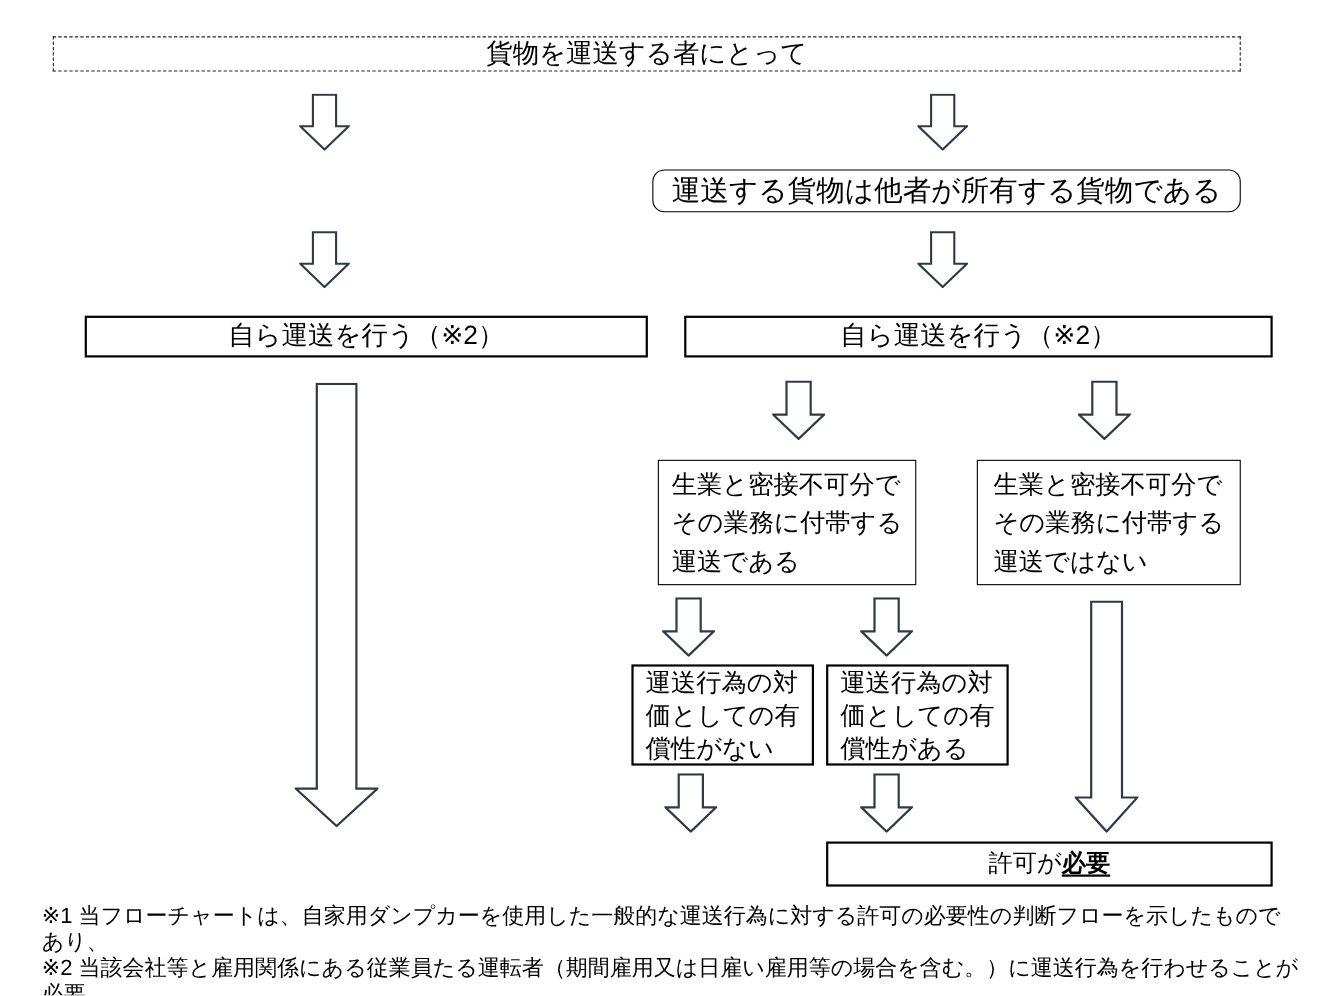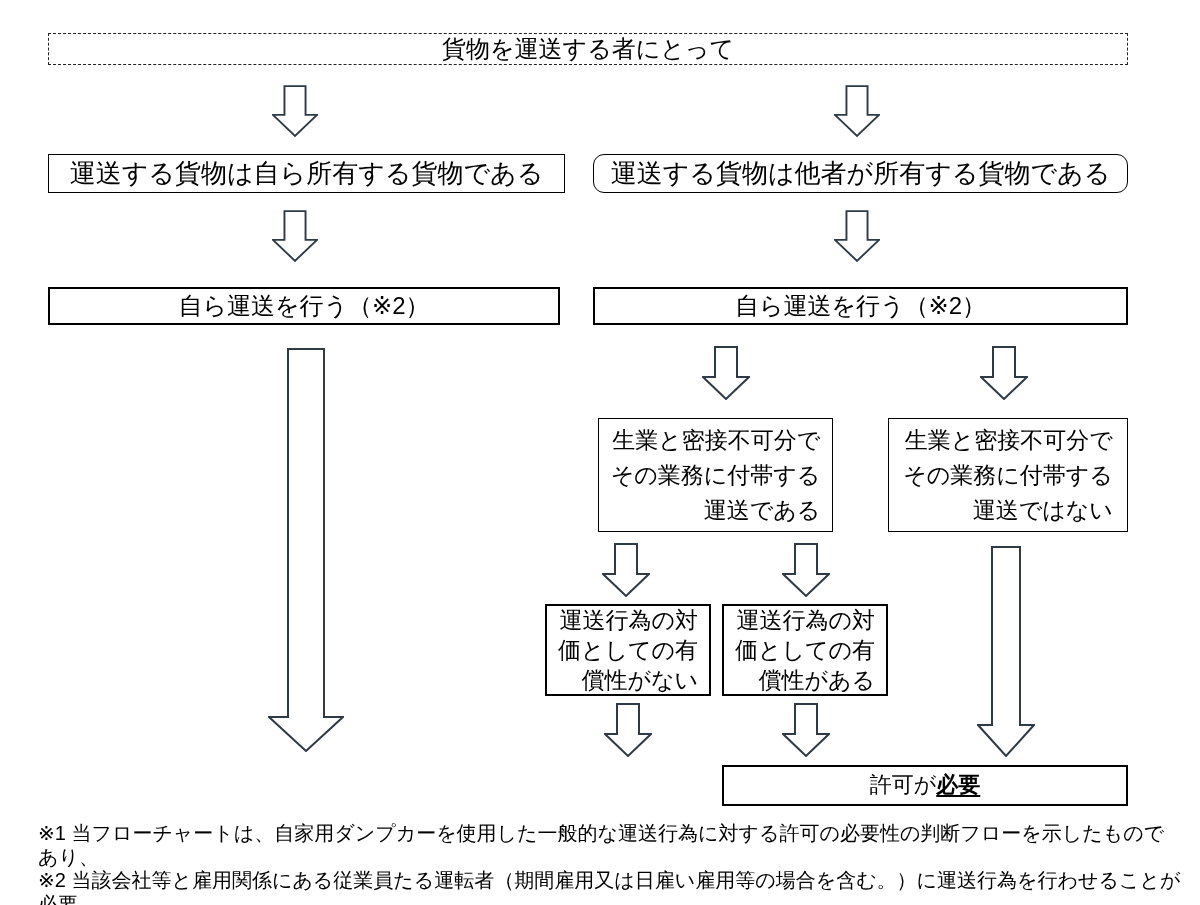--- a/index.html
+++ b/index.html
@@ -1,25 +1,25 @@
 <!DOCTYPE html>
 <html><head>
 <meta charset="utf-8">
 <style>
   html,body{margin:0;padding:0;background:#ffffff;}
   body{font-family:"Liberation Sans","DejaVu Sans",sans-serif;color:#000;}
   .canvas{position:relative;width:1200px;height:905px;background:#ffffff;overflow:hidden;}
   .fbox{
     position:absolute;box-sizing:border-box;border:1px solid #000;
-    display:flex;align-items:center;justify-content:center;text-align:right;
+    display:flex;align-items:center;justify-content:center;text-align:left;
     background:#fff;line-height:1.28;
   }
   .pre{white-space:pre-line;}
   .dashed{border:1px dashed #222;}
-  .thick{border-width:2px;}
+  .thick{border-width:2px;margin-left:29px;}
   .root-box{left:48px;top:33px;width:1080px;height:32px;font-size:24px;}
   .own-box{left:48px;top:154px;width:517px;height:39px;font-size:26px;}
   .others-box{left:593px;top:154px;width:535px;height:39px;font-size:26px;border-radius:11px;}
   .self-l{left:48px;top:287px;width:512px;height:38px;font-size:24px;}
   .self-r{left:593px;top:287px;width:535px;height:38px;font-size:24px;}
   .inc-yes{left:598px;top:418px;width:235px;height:114px;font-size:23px;line-height:35px;}
   .inc-no{left:888px;top:418px;width:240px;height:114px;font-size:23px;line-height:35px;}
   .nocomp{left:545px;top:604px;width:166px;height:92px;font-size:23px;line-height:30px;}
   .hascomp{left:722px;top:604px;width:166px;height:92px;font-size:23px;line-height:30px;}
   .res-l{left:48px;top:765px;width:662px;height:41px;font-size:25px;}
@@ -36,21 +36,20 @@
 
   <div class="fbox dashed root-box">貨物を運送する者にとって</div>
 
   <svg class="arrow" style="left:272px;top:85px" width="46" height="52" viewBox="0 0 48 54">
     <polygon points="13,1 35,1 35,31 47,31 24,53 1,31 13,31" fill="#ffffff" stroke-width="2" stroke-linejoin="miter" stroke="#2e3b47"></polygon>
   </svg>
   <svg class="arrow" style="left:834px;top:85px" width="46" height="52" viewBox="0 0 48 54">
     <polygon points="13,1 35,1 35,31 47,31 24,53 1,31 13,31" fill="#ffffff" stroke-width="2" stroke-linejoin="miter" stroke="#2e3b47"></polygon>
   </svg>
 
-  <div class="fbox own-box">運送する貨物は自ら所有する貨物である</div>
   <div class="fbox others-box">運送する貨物は他者が所有する貨物である</div>
 
   <svg class="arrow" style="left:272px;top:210px" width="46" height="52" viewBox="0 0 48 54">
     <polygon points="13,1 35,1 35,31 47,31 24,53 1,31 13,31" fill="#ffffff" stroke-width="2" stroke-linejoin="miter" stroke="#2e3b47"></polygon>
   </svg>
   <svg class="arrow" style="left:834px;top:210px" width="46" height="52" viewBox="0 0 48 54">
     <polygon points="13,1 35,1 35,31 47,31 24,53 1,31 13,31" fill="#ffffff" stroke-width="2" stroke-linejoin="miter" stroke="#2e3b47"></polygon>
   </svg>
 
   <div class="fbox thick self-l">自ら運送を行う（※2）</div>

